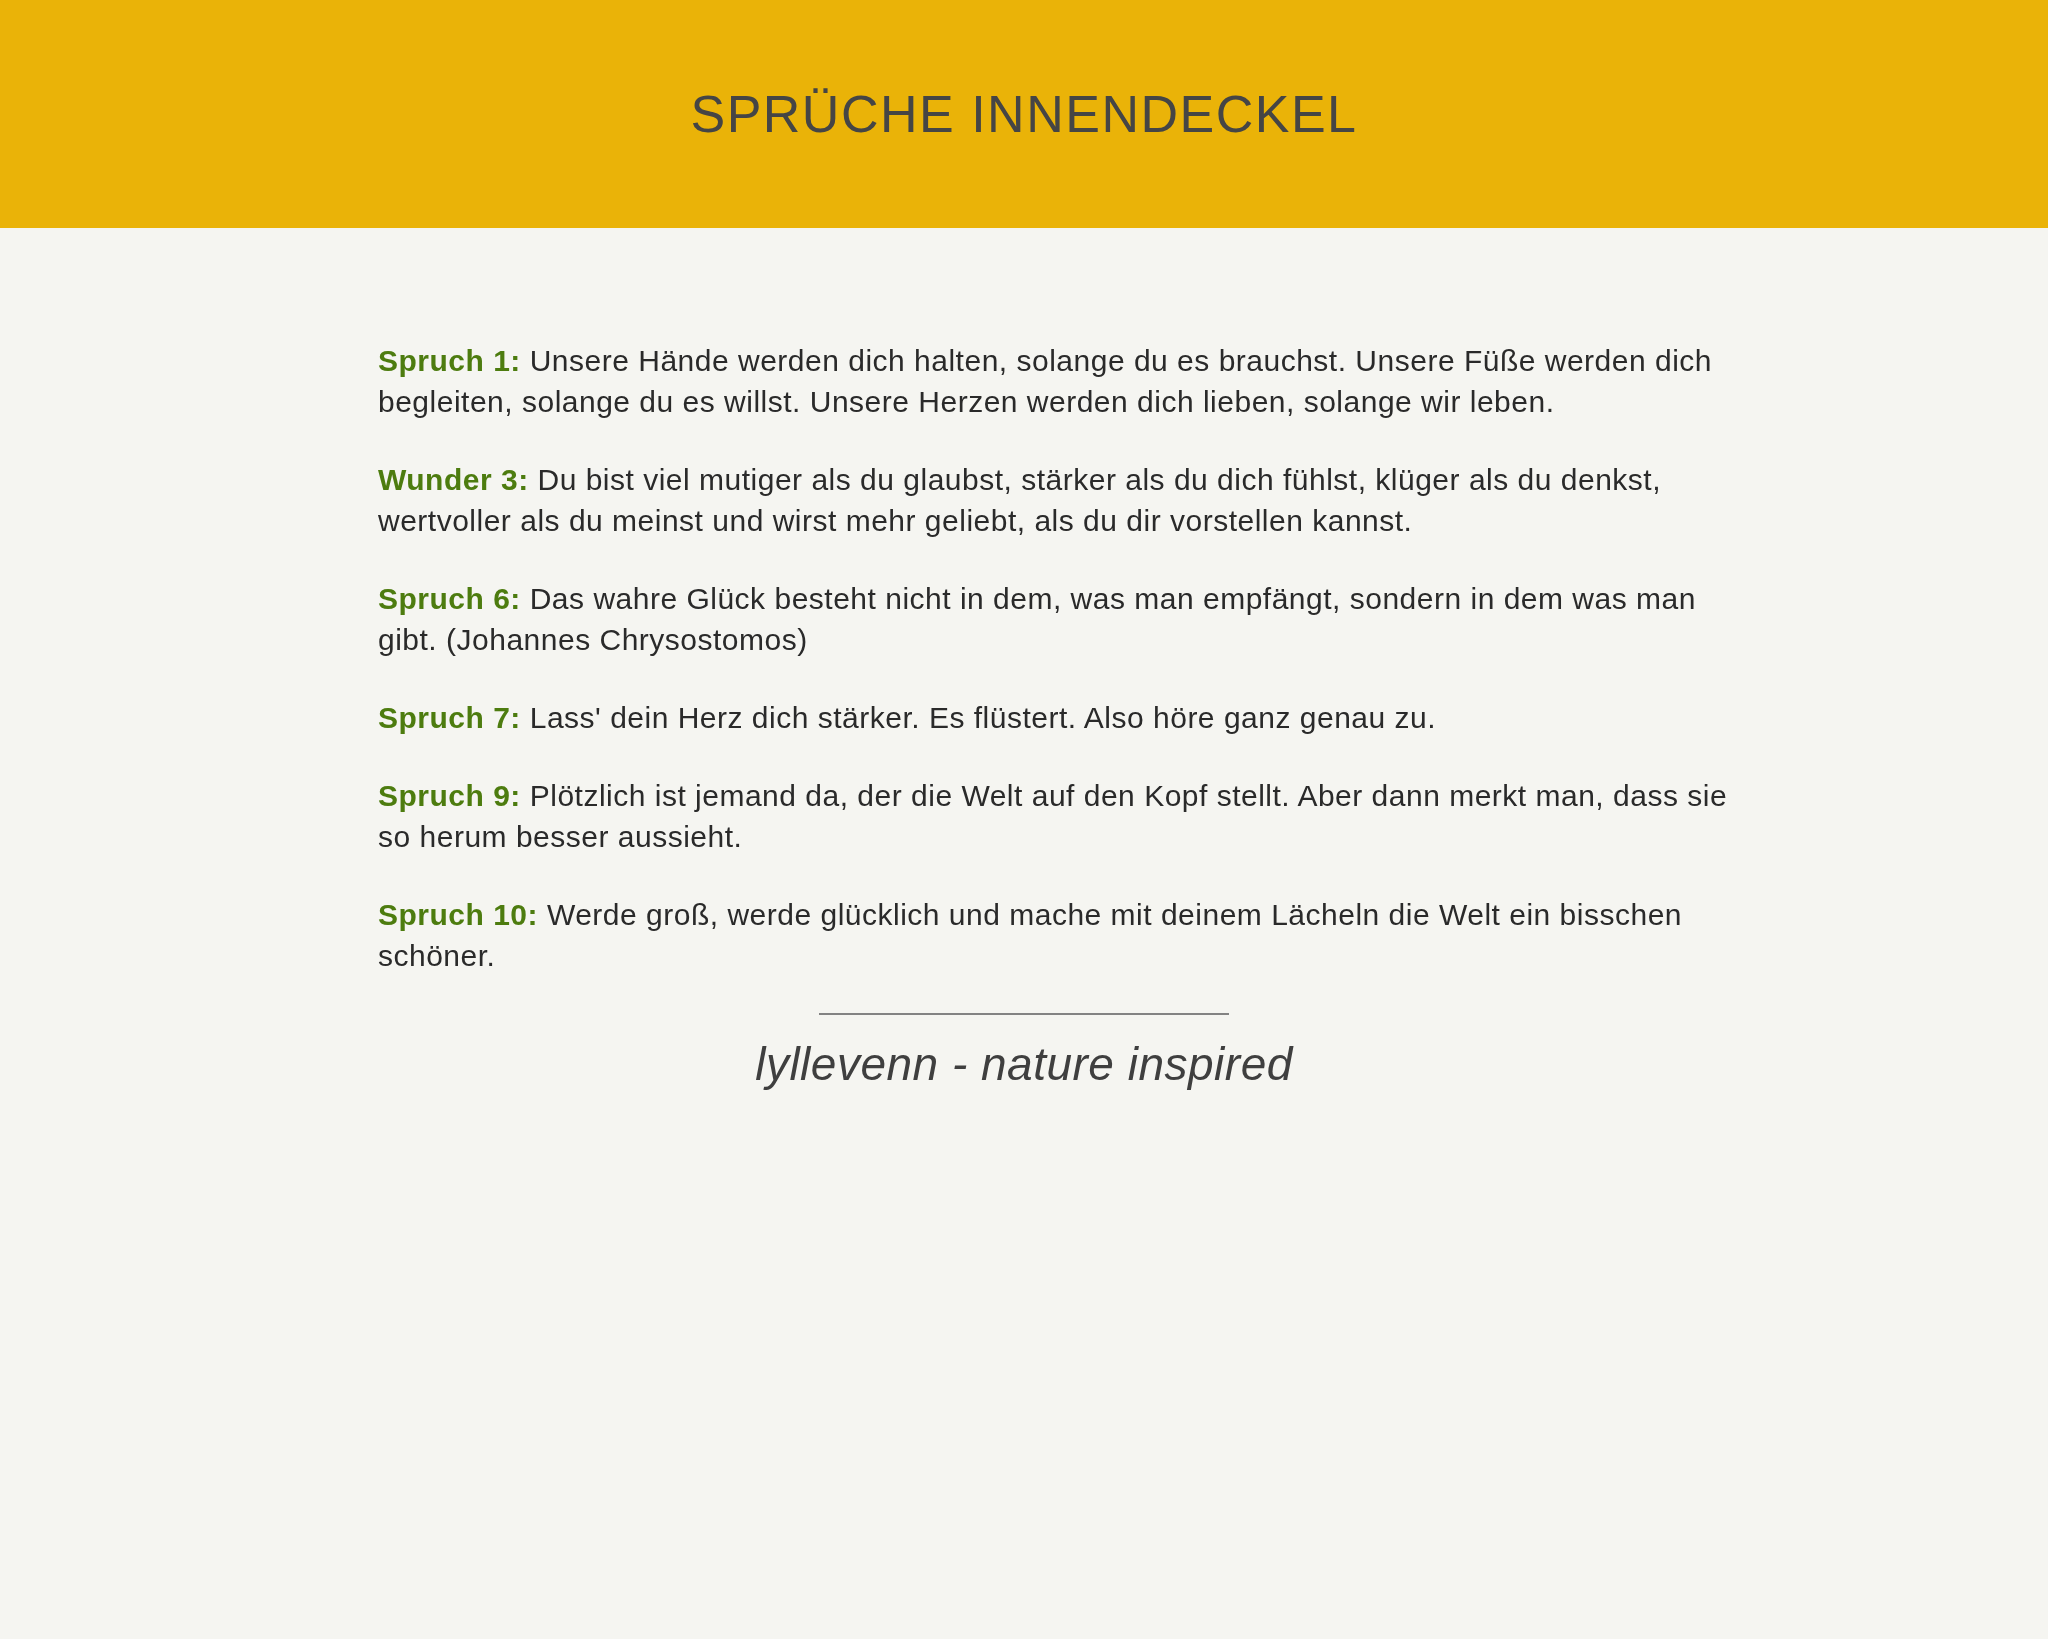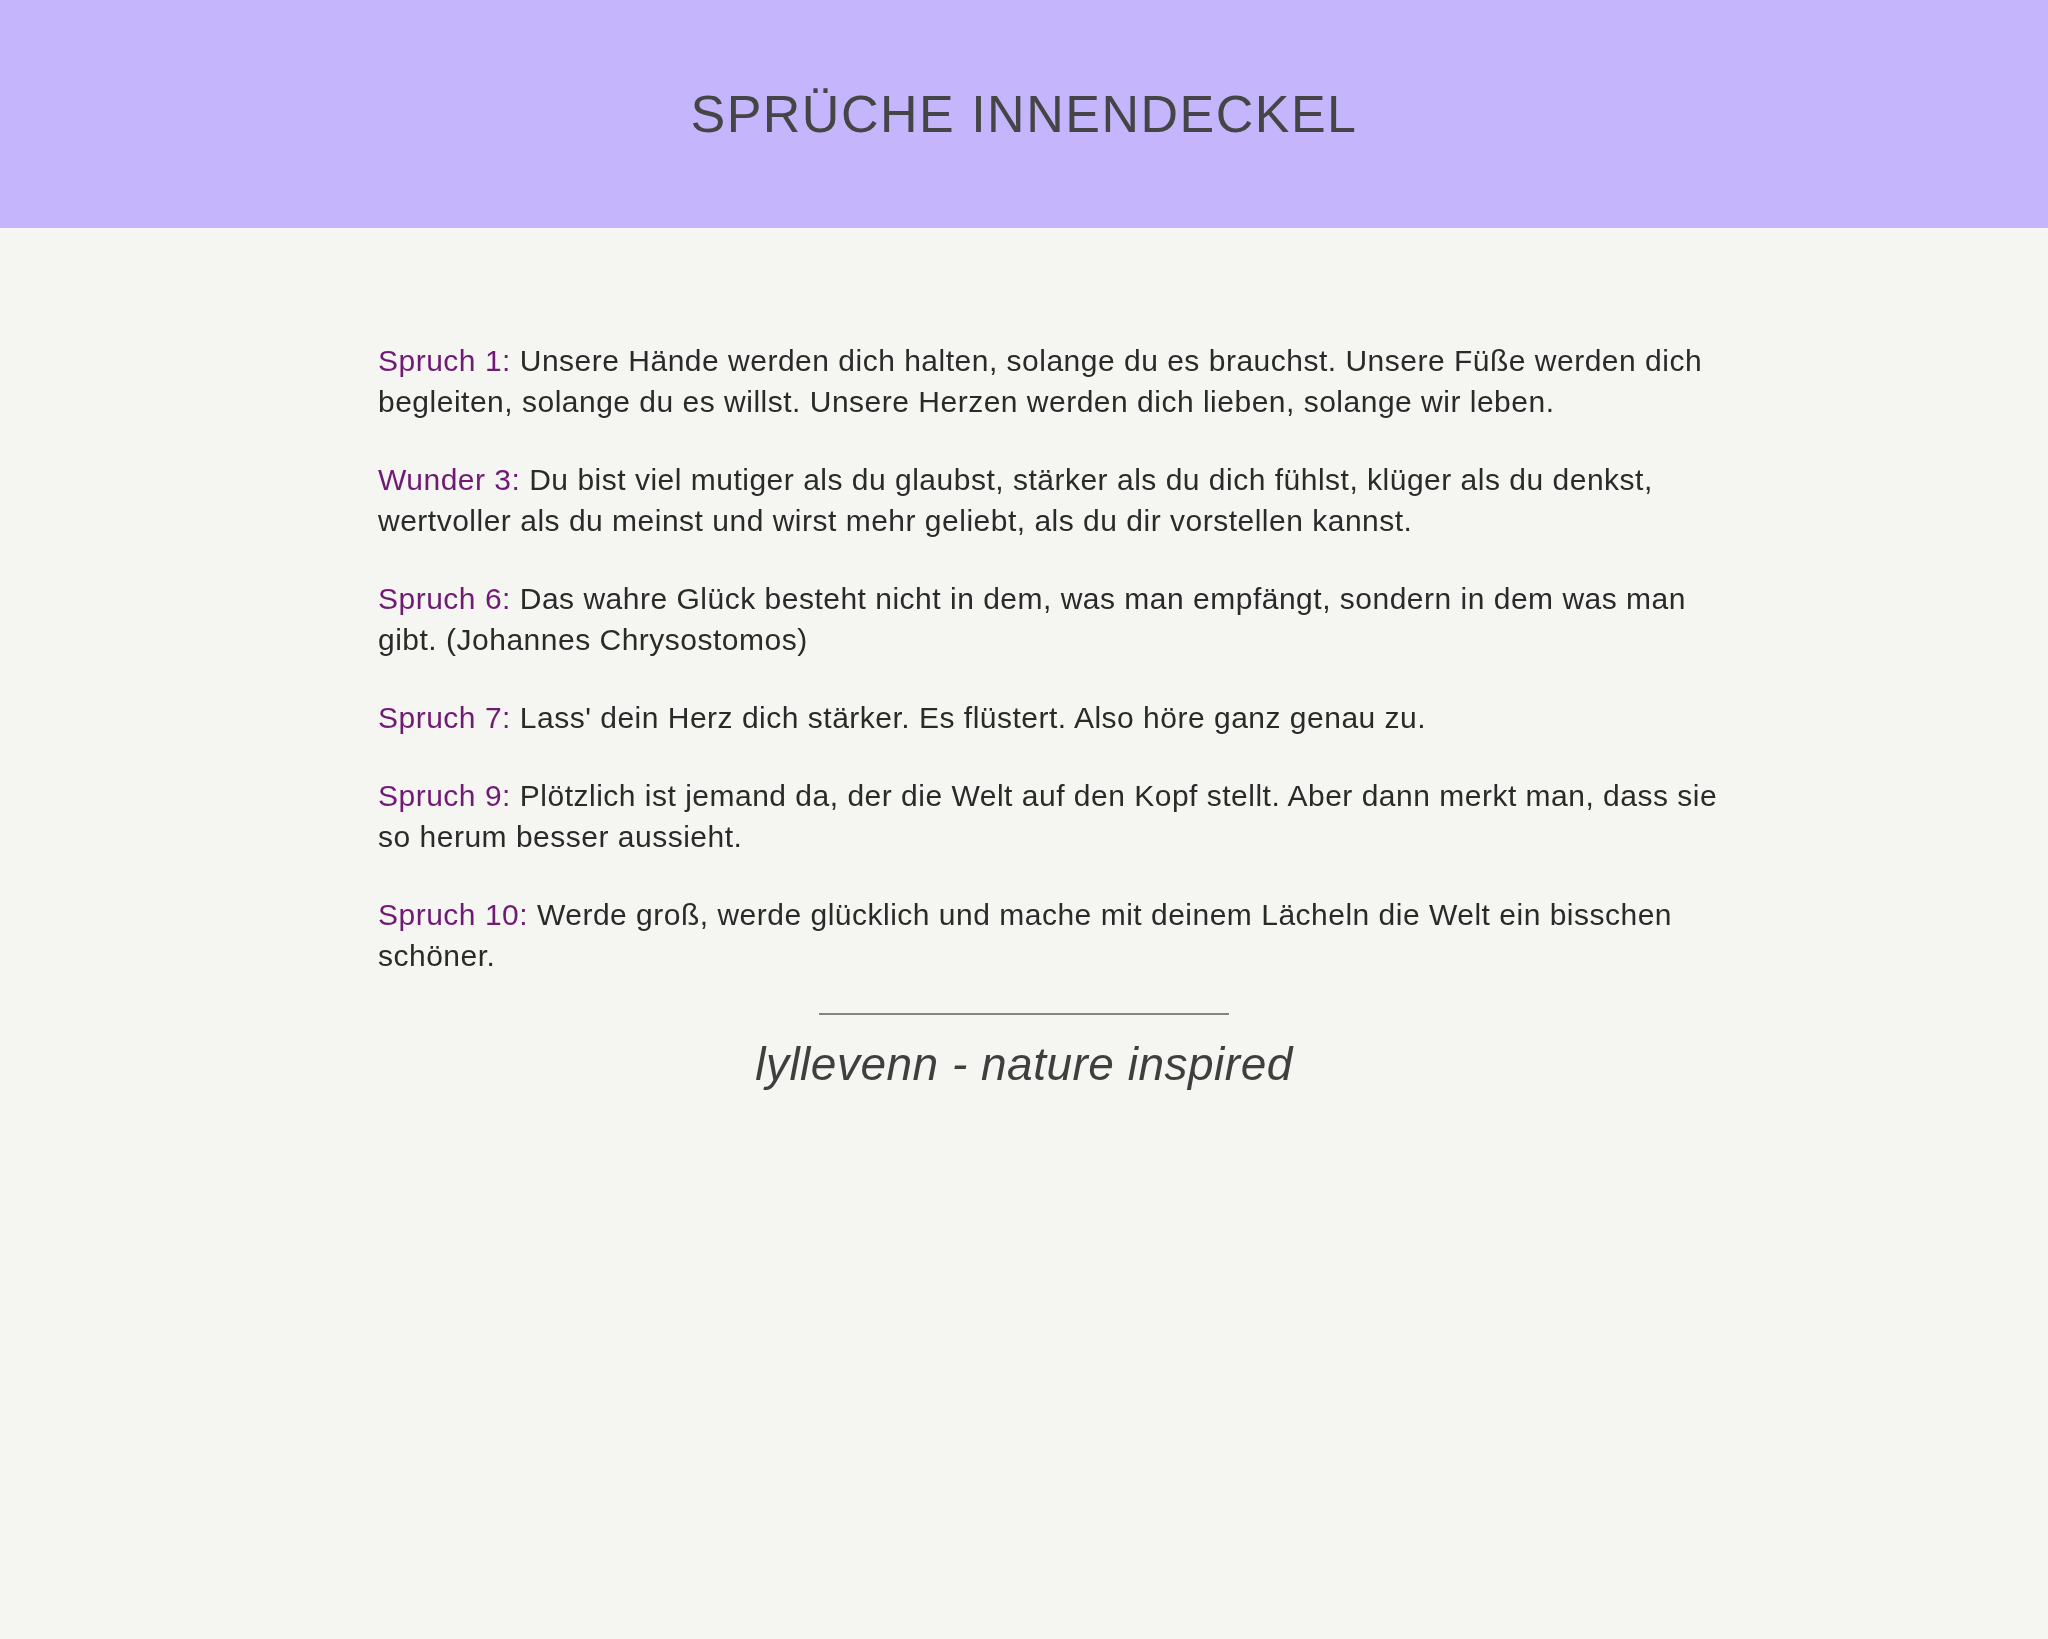--- a/index.html
+++ b/index.html
@@ -7,21 +7,21 @@
   body {
     width: 2048px;
     height: 1639px;
     overflow: hidden;
     font-family: "Liberation Sans", "DejaVu Sans", sans-serif;
     color: #2a2a2a;
   }
   .page-header {
     width: 100%;
     height: 228px;
-    background: #c4b5fd;
+    background: #eab308;
     display: flex;
     align-items: center;
     justify-content: center;
   }
   .page-title {
     font-size: 52px;
     font-weight: 300;
     letter-spacing: 1.5px;
     color: #454545;
     text-transform: uppercase;
@@ -33,22 +33,22 @@
     padding-top: 112px;
   }
   .spruch {
     font-size: 30px;
     line-height: 41px;
     letter-spacing: 0.5px;
     margin: 0 0 37px 0;
     color: #2a2a2a;
   }
   .spruch strong {
-    font-weight: 400;
-    color: #701a75;
+    font-weight: 700;
+    color: #4d7c0f;
   }
   .divider {
     display: block;
     width: 410px;
     height: 0;
     border: none;
     border-top: 2px solid #838383;
     margin: 16px auto 0 auto;
   }
   .brand-footer {

